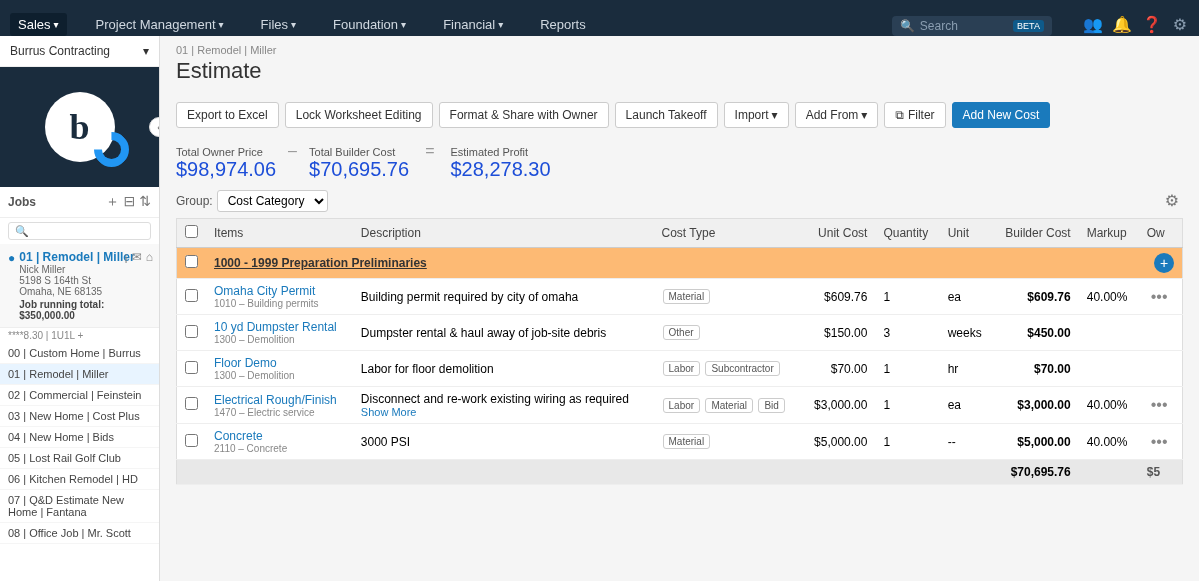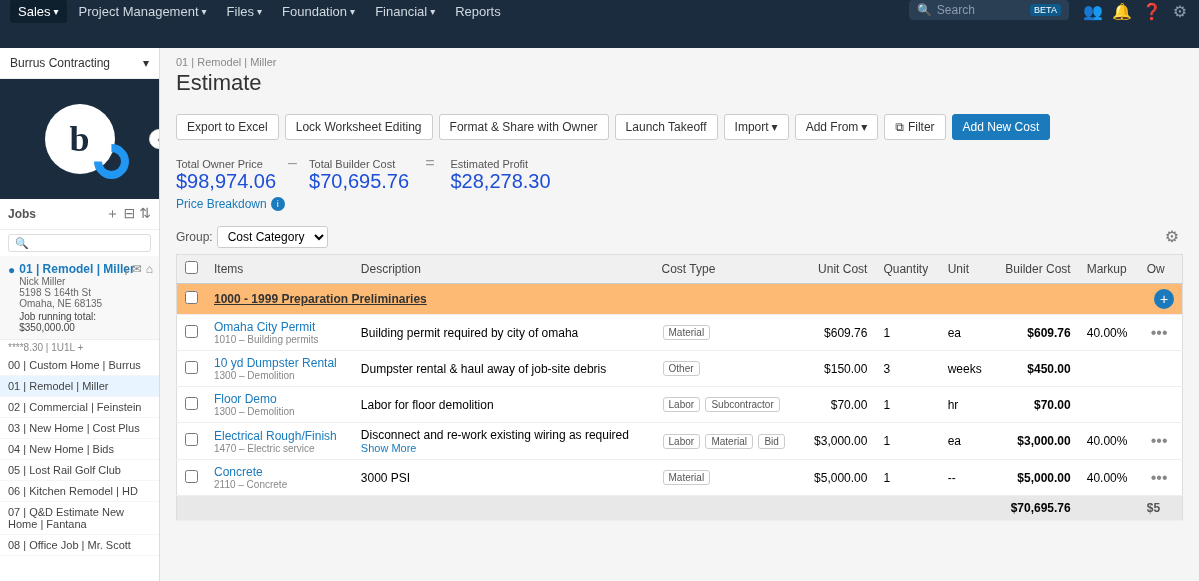--- a/index.html
+++ b/index.html
@@ -1,22 +1,22 @@
 <!DOCTYPE html>
 <html><head>
   <meta charset="utf-8">
   <style>
     * { box-sizing: border-box; margin: 0; padding: 0; font-family: -apple-system, BlinkMacSystemFont, 'Segoe UI', sans-serif; }
     body { background: #f0f0f0; font-size: 13px; overflow: hidden; }
 
     
     .top-nav {
-      display: flex; align-items: flex-start;
+      display: flex; align-items: flex-end;
       background: #1a2c3d; color: #fff;
-      height: 48px; padding: 0 10px; gap: 4px;
+      height: 36px; padding: 0 10px; gap: 21px;
     }
     .nav-item {
       display: flex; align-items: center; gap: 3px;
       padding: 4px 8px; cursor: pointer; font-size: 13px;
       color: #d0d8e0; border-radius: 3px;
     }
     .nav-item.active { background: #0e1f2e; color: #fff; }
     .nav-spacer { flex: 1; }
     .search-bar {
       display: flex; align-items: center;
@@ -80,21 +80,21 @@
       border: none; outline: none; font-size: 11px; width: 100%; color: #555;
     }
     .job-list { flex: 1; overflow-y: auto; }
     .job-item {
       padding: 4px 8px; font-size: 11px; color: #444; cursor: pointer;
       border-bottom: 1px solid #f5f5f5;
     }
     .job-item.active { background: #e8f4ff; }
     .job-detail-name { font-size: 12px; font-weight: 600; color: #1a7abc; }
     .job-detail-sub { font-size: 10px; color: #666; }
-    .job-detail-total { font-size: 10px; color: #444; margin-top: 2px; font-weight: 400; }
+    .job-detail-total { font-size: 10px; color: #444; margin-top: 2px; font-weight: 700; }
     .job-detail-row { position: relative; }
     .job-code-row { font-size: 10px; color: #888; padding: 2px 8px; }
 
     
     .main { flex: 1; overflow-y: auto; background: #f5f5f5; }
     .breadcrumb { font-size: 11px; color: #888; padding: 8px 16px 0; }
     .page-title { font-size: 22px; font-weight: 300; color: #333; padding: 2px 16px 8px; }
     .tabs { display: flex; padding: 0 16px; border-bottom: 1px solid #ddd; gap: 0; }
     .tab {
       padding: 7px 14px; font-size: 12px; cursor: pointer; color: #555;
@@ -329,24 +329,20 @@
       <div>
         <div class="summary-label">Total Builder Cost</div>
         <span class="summary-value">$70,695.76</span>
       </div>
       <span class="summary-eq">=</span>
       <div>
         <div class="summary-label">Estimated Profit</div>
         <span class="summary-value">$28,278.30</span>
       </div>
     </div>
-    <div class="price-breakdown">
-      <span>Price Breakdown</span>
-      <span class="info-badge">i</span>
-    </div>
 
     <div class="grid-controls">
       <div class="group-selector">
         <span>Group:</span>
         <select class="group-select">
           <option>Cost Category</option>
         </select>
       </div>
       <span class="gear-btn">⚙</span>
     </div>

